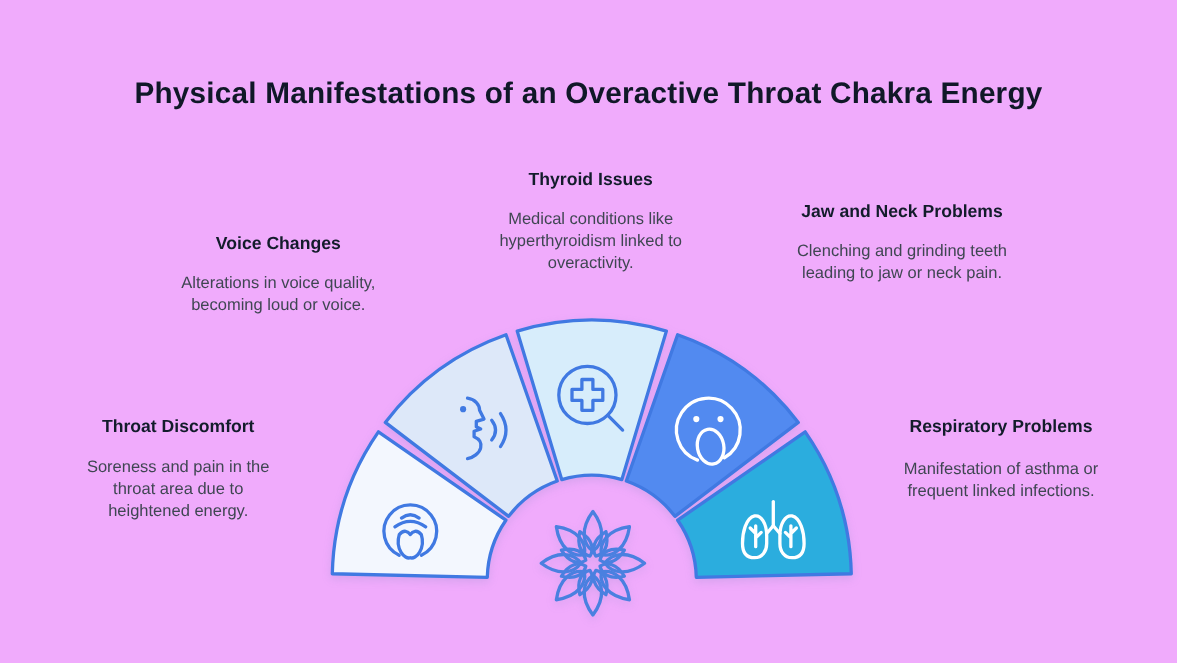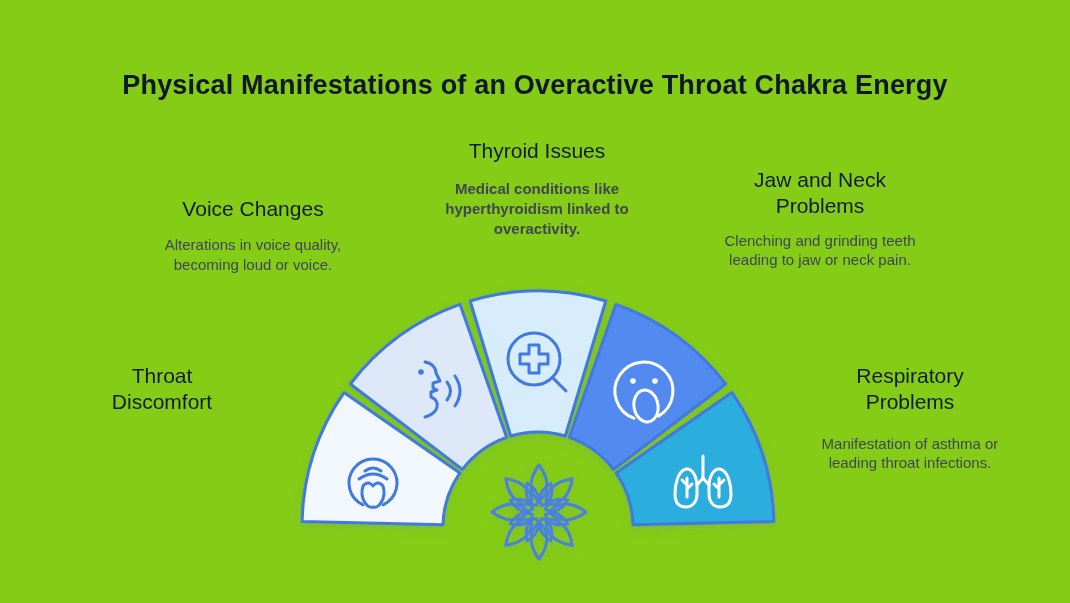--- a/index.html
+++ b/index.html
@@ -1,37 +1,37 @@
 <!DOCTYPE html>
 <html><head>
 <meta charset="utf-8">
 <style>
   html,body { margin:0; padding:0; background:#ffffff; }
   .canvas {
-    position:relative; width:1070px; height:603px; background:#84cc16;
+    position:relative; width:1070px; height:603px; background:#f0abfc;
     font-family:"Liberation Sans", sans-serif; overflow:hidden;
   }
   .title {
     position:absolute; top:70px; left:0; right:0; margin:0;
     text-align:center; font-size:27px; font-weight:700; color:#101828;
     letter-spacing:0.2px;
   }
   .label-block { position:absolute; text-align:center; }
-  .label-block h2 { margin:0 auto; font-size:21px; font-weight:400; color:#131c2b; line-height:1.25; }
+  .label-block h2 { margin:16px auto; font-size:16px; font-weight:700; color:#131c2b; line-height:1.25; }
   .label-block p  { margin:12px auto 0; font-size:15px; color:#3f4652; line-height:1.32; }
 
   .lb-throat { left:42px;  top:363px; width:240px; }
   .lb-throat h2 { max-width:160px;text-align:center; }
   .lb-throat p  { max-width:190px; margin-top:9px; }
 
   .lb-voice  { left:123px; top:196px; width:260px; }
   .lb-voice p { max-width:215px; margin-top:13px; }
 
   .lb-thyroid { left:407px; top:138px; width:260px; }
-  .lb-thyroid p { max-width:205px; margin-top:15px;font-weight:bold; }
+  .lb-thyroid p { max-width:205px; margin-top:15px; }
 
   .lb-jaw { left:690px; top:167px; width:260px; }
   .lb-jaw h2 { max-width:200px; }
   .lb-jaw p  { max-width:205px; margin-top:11px; }
 
   .lb-resp { left:780px; top:363px; width:260px; }
   .lb-resp h2 { max-width:185px; }
   .lb-resp p  { max-width:215px; margin-top:18px; }
 
   .fan { position:absolute; left:0; top:0;
@@ -54,25 +54,26 @@
     <p>Medical conditions like hyperthyroidism linked to overactivity.</p>
   </section>
 
   <section class="label-block lb-jaw">
     <h2>Jaw and Neck Problems</h2>
     <p>Clenching and grinding teeth leading to jaw or neck pain.</p>
   </section>
 
   <section class="label-block lb-throat">
     <h2>Throat Discomfort</h2>
+    <p>Soreness and pain in the throat area due to heightened energy.</p>
   </section>
 
   <section class="label-block lb-resp">
     <h2>Respiratory Problems</h2>
-    <p>Manifestation of asthma or leading throat infections.</p>
+    <p>Manifestation of asthma or frequent linked infections.</p>
   </section>
 
   <svg class="fan" width="1070" height="603" viewBox="0 0 1070 603">
 
     <g fill="none" stroke-width="3" stroke-linejoin="round" stroke-linecap="round" stroke="#4079e2">
       <path d="M459.9,472.9 L344.0,392.6 A236,236 0 0 0 302.1,521.6 L443.0,524.8 A95,95 0 0 1 459.9,472.9 Z" fill="#f3f7fe"></path>
       <path d="M506.6,437.3 L460.0,304.3 A236,236 0 0 0 350.3,384.0 L462.4,469.4 A95,95 0 0 1 506.6,437.3 Z" fill="#dde8f9"></path>
       <path d="M565.3,436.0 L605.8,301.0 A236,236 0 0 0 470.2,301.0 L510.7,436.0 A95,95 0 0 1 565.3,436.0 Z" fill="#d7edfb"></path>
       <path d="M613.6,469.4 L725.7,384.0 A236,236 0 0 0 616.0,304.3 L569.4,437.3 A95,95 0 0 1 613.6,469.4 Z" fill="#528af0"></path>
       <path d="M633.0,524.8 L773.9,521.6 A236,236 0 0 0 732.0,392.6 L616.1,472.9 A95,95 0 0 1 633.0,524.8 Z" fill="#2badde"></path>

